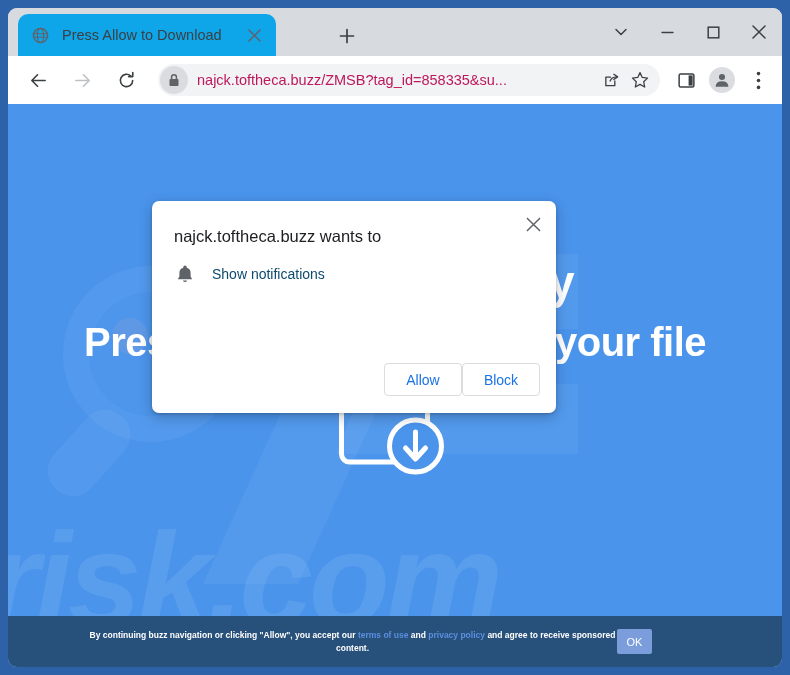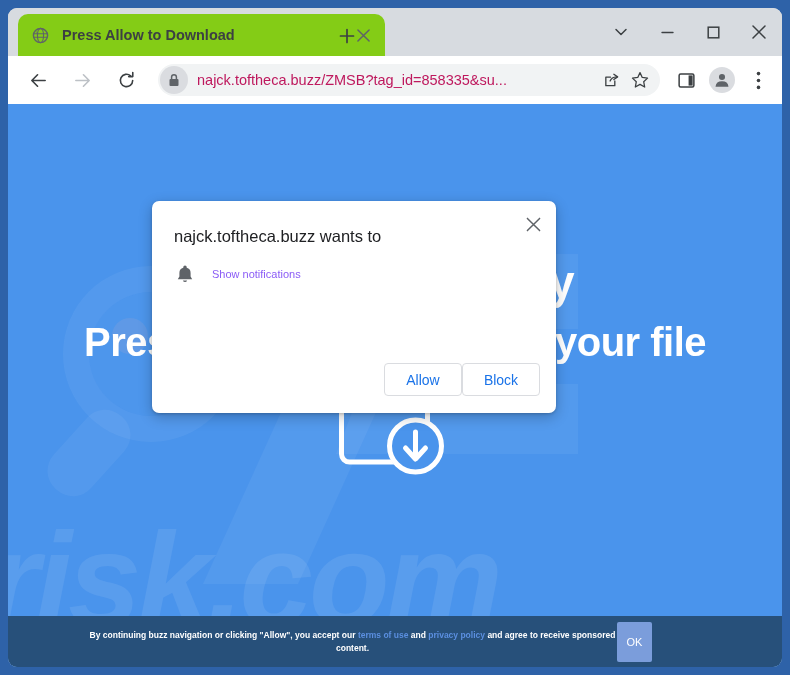--- a/index.html
+++ b/index.html
@@ -34,28 +34,27 @@
   #tab-strip {
     position: relative;
     height: 48px;
     background: #d7dbe0;
   }
 
   #tab-item {
     position: absolute;
     left: 10px;
     top: 6px;
-    width: 367px;
+    width: 258px;
     height: 42px;
-    background: #84cc16;
+    background: #0ea5e9;
     border-radius: 10px 10px 0 0;
     display: flex;
     align-items: center;
     padding: 0 10px 0 14px;
-    font-weight: bold;
   }
 
   #tab-favicon {
     width: 17px; height: 17px;
     flex: 0 0 17px;
     margin-right: 13px;
   }
 
   #tab-title {
     flex: 1;
@@ -266,21 +265,21 @@
     font-weight: 700;
     line-height: 13px;
     padding-left: 60px;
   }
   #consent-text a {
     color: #5b8fe0;
     text-decoration: none;
   }
 
   #consent-ok {
-    width: 35px; height: 40px;
+    width: 35px; height: 25px;
     background: #7b9ddb;
     color: #ffffff;
     font-size: 11px;
     border: none;
     border-radius: 2px;
     display: flex;
     align-items: center;
     justify-content: center;
     margin-right: 110px;
     font-family: "Liberation Sans", sans-serif;
@@ -329,22 +328,22 @@
   #bell-icon {
     width: 22px; height: 22px;
     flex: 0 0 22px;
     display: flex;
     align-items: center;
     justify-content: center;
     margin-right: 16px;
   }
 
   #dialog-permission-label {
-    font-size: 11px;
-    color: #8b5cf6;
+    font-size: 14px;
+    color: #0c4a6e;
   }
 
   #dialog-actions {
     position: absolute;
     right: 16px;
     bottom: 17px;
     display: flex;
   }
 
   .dialog-btn {

